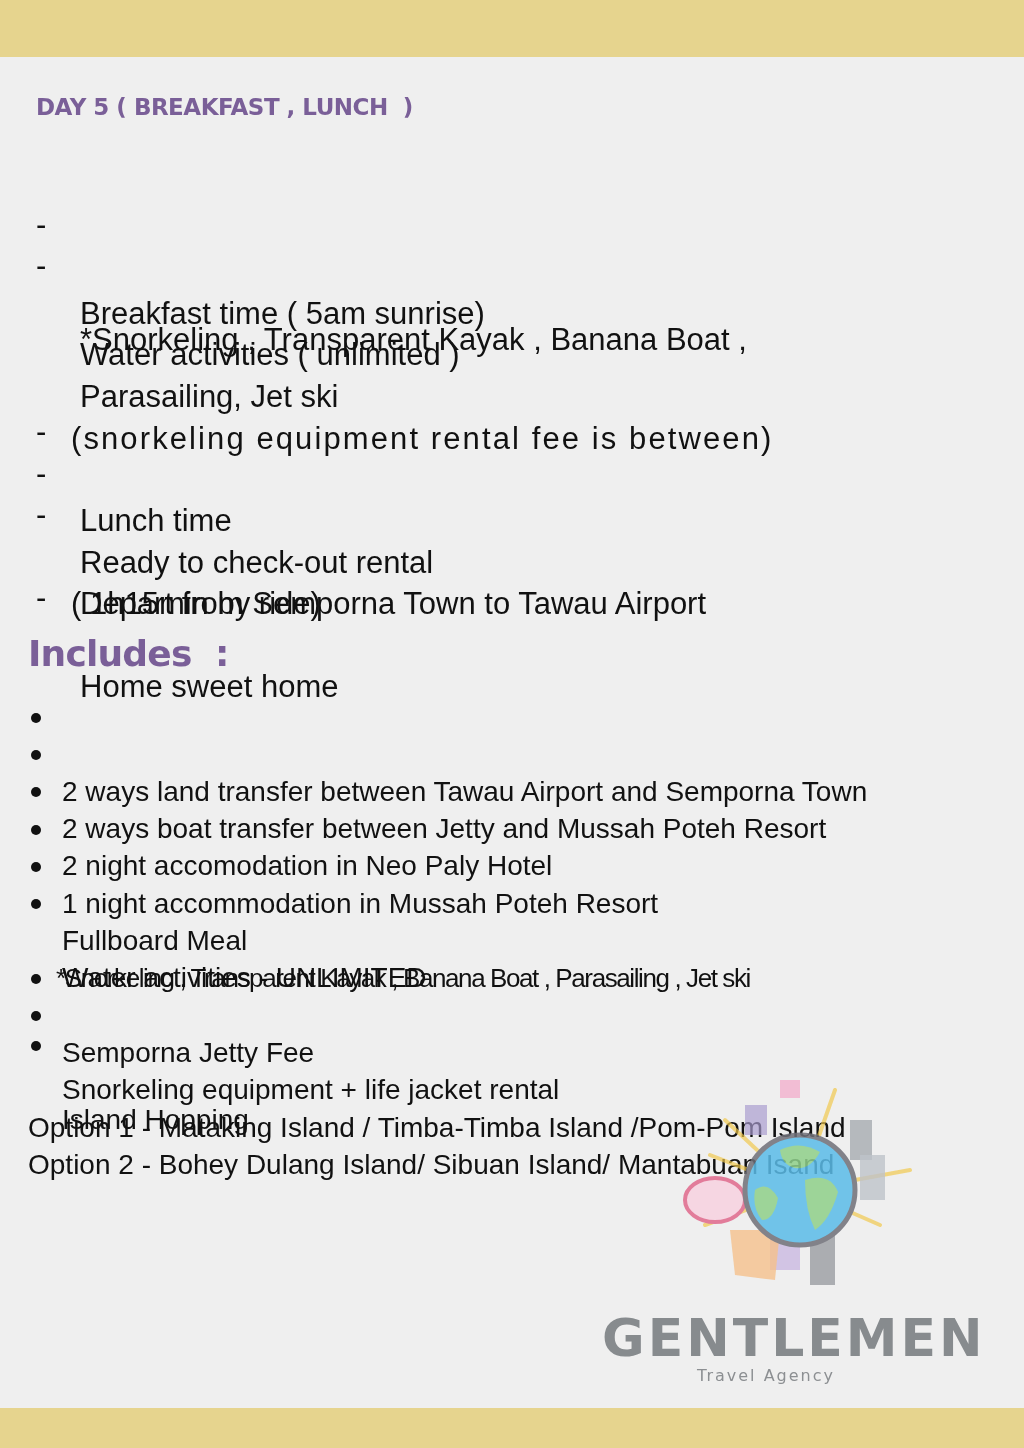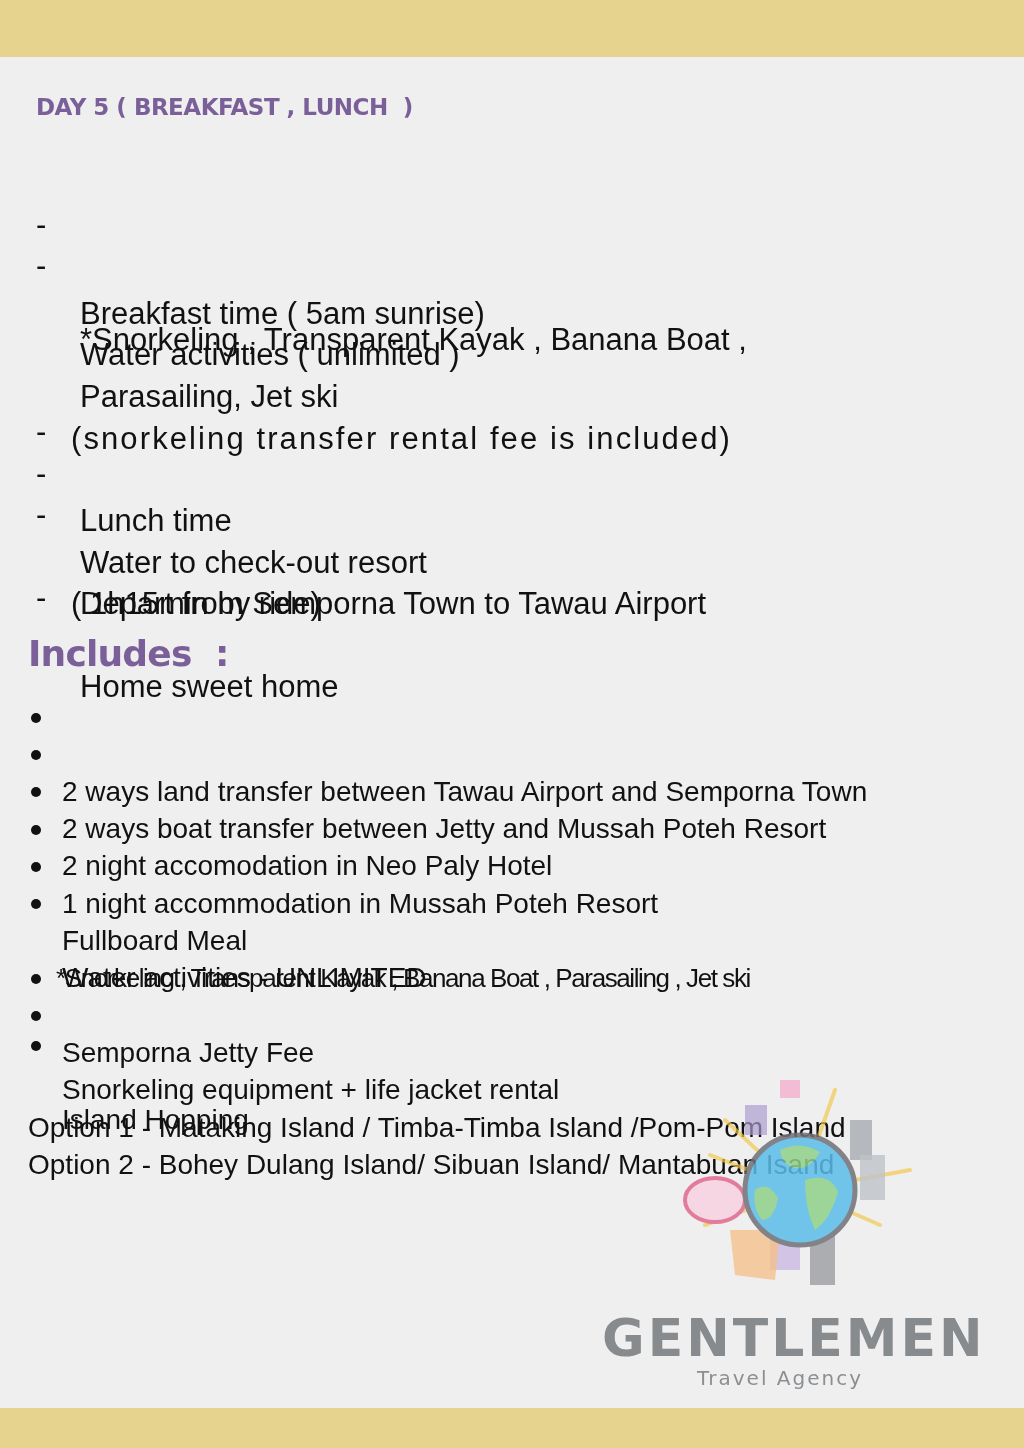--- a/index.html
+++ b/index.html
@@ -40,21 +40,21 @@
 
   .logo-globe { position: absolute; left: 670px; top: 1080px; width: 260px; height: 220px; }
   .logo-name {
     position: absolute; left: 602px; top: 1308px;
     font-family: "DejaVu Sans", sans-serif; font-weight: bold;
     font-size: 52px; color: #878b8e; letter-spacing: 3px; white-space: pre; text-align: right;
   }
   .logo-tag {
     position: absolute; left: 697px; top: 1366px;
     font-family: "DejaVu Sans", sans-serif;
-    font-size: 20px; color: #8c8f92; letter-spacing: 2px; white-space: pre;
+    font-size: 16px; color: #8c8f92; letter-spacing: 2px; white-space: pre;
   }
 </style>
 </head>
 <body>
 
 <div class="band-top"></div>
 
 <div class="day-title">DAY 5 ( BREAKFAST , LUNCH  )</div>
 
 <div class="itinerary">
@@ -66,29 +66,29 @@
     <span class="it-dash">-</span>
     <span class="it-text">Water activities ( unlimited )</span>
   </div>
   <div class="it-line" style="top:67px">
     <span class="it-text sub">*Snorkeling , Transparent Kayak , Banana Boat ,</span>
   </div>
   <div class="it-line" style="top:124px">
     <span class="it-text sub">Parasailing, Jet ski</span>
   </div>
   <div class="it-line" style="top:166px">
-    <span class="it-text paren wide">(snorkeling transfer rental fee is included)</span>
+    <span class="it-text paren wide">(snorkeling equipment rental fee is between)</span>
   </div>
   <div class="it-line" style="top:207px">
     <span class="it-dash">-</span>
     <span class="it-text">Lunch time</span>
   </div>
   <div class="it-line" style="top:249px">
     <span class="it-dash">-</span>
-    <span class="it-text">Water to check-out resort</span>
+    <span class="it-text">Ready to check-out rental</span>
   </div>
   <div class="it-line" style="top:290px">
     <span class="it-dash">-</span>
     <span class="it-text">Depart from Semporna Town to Tawau Airport</span>
   </div>
   <div class="it-line" style="top:331px">
     <span class="it-text paren">( 1h15min by ride)</span>
   </div>
   <div class="it-line" style="top:373px">
     <span class="it-dash">-</span>

